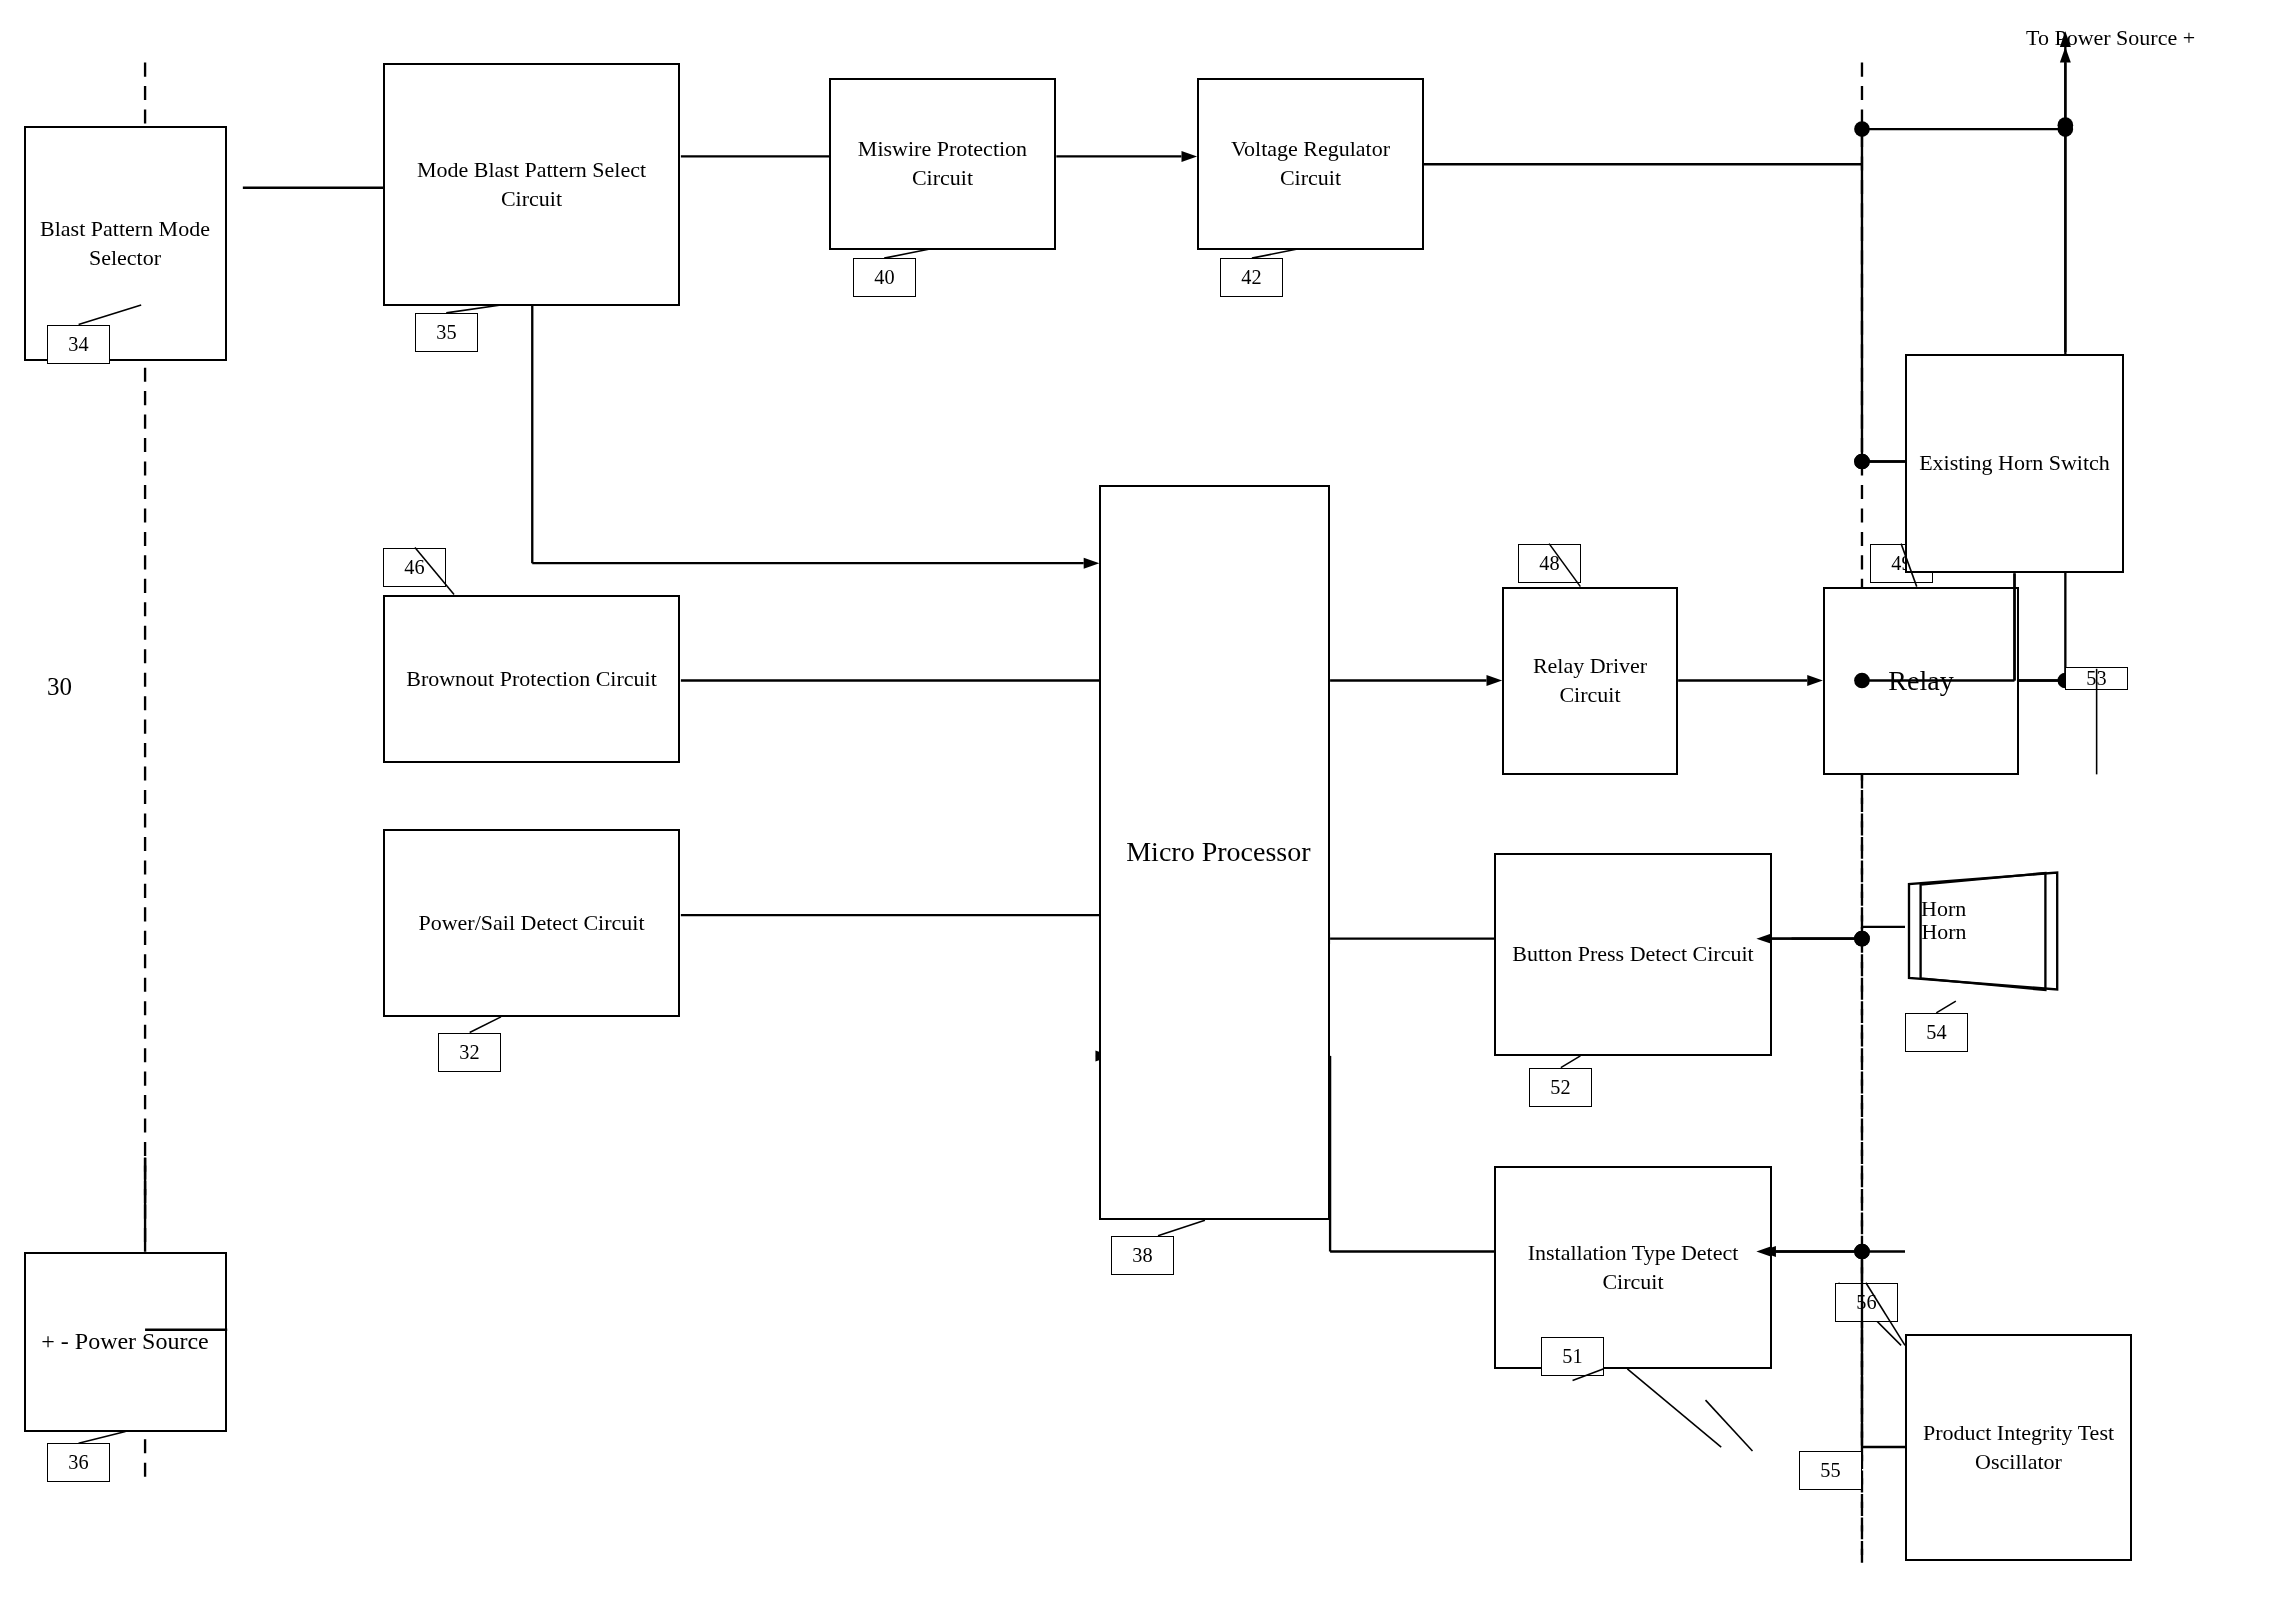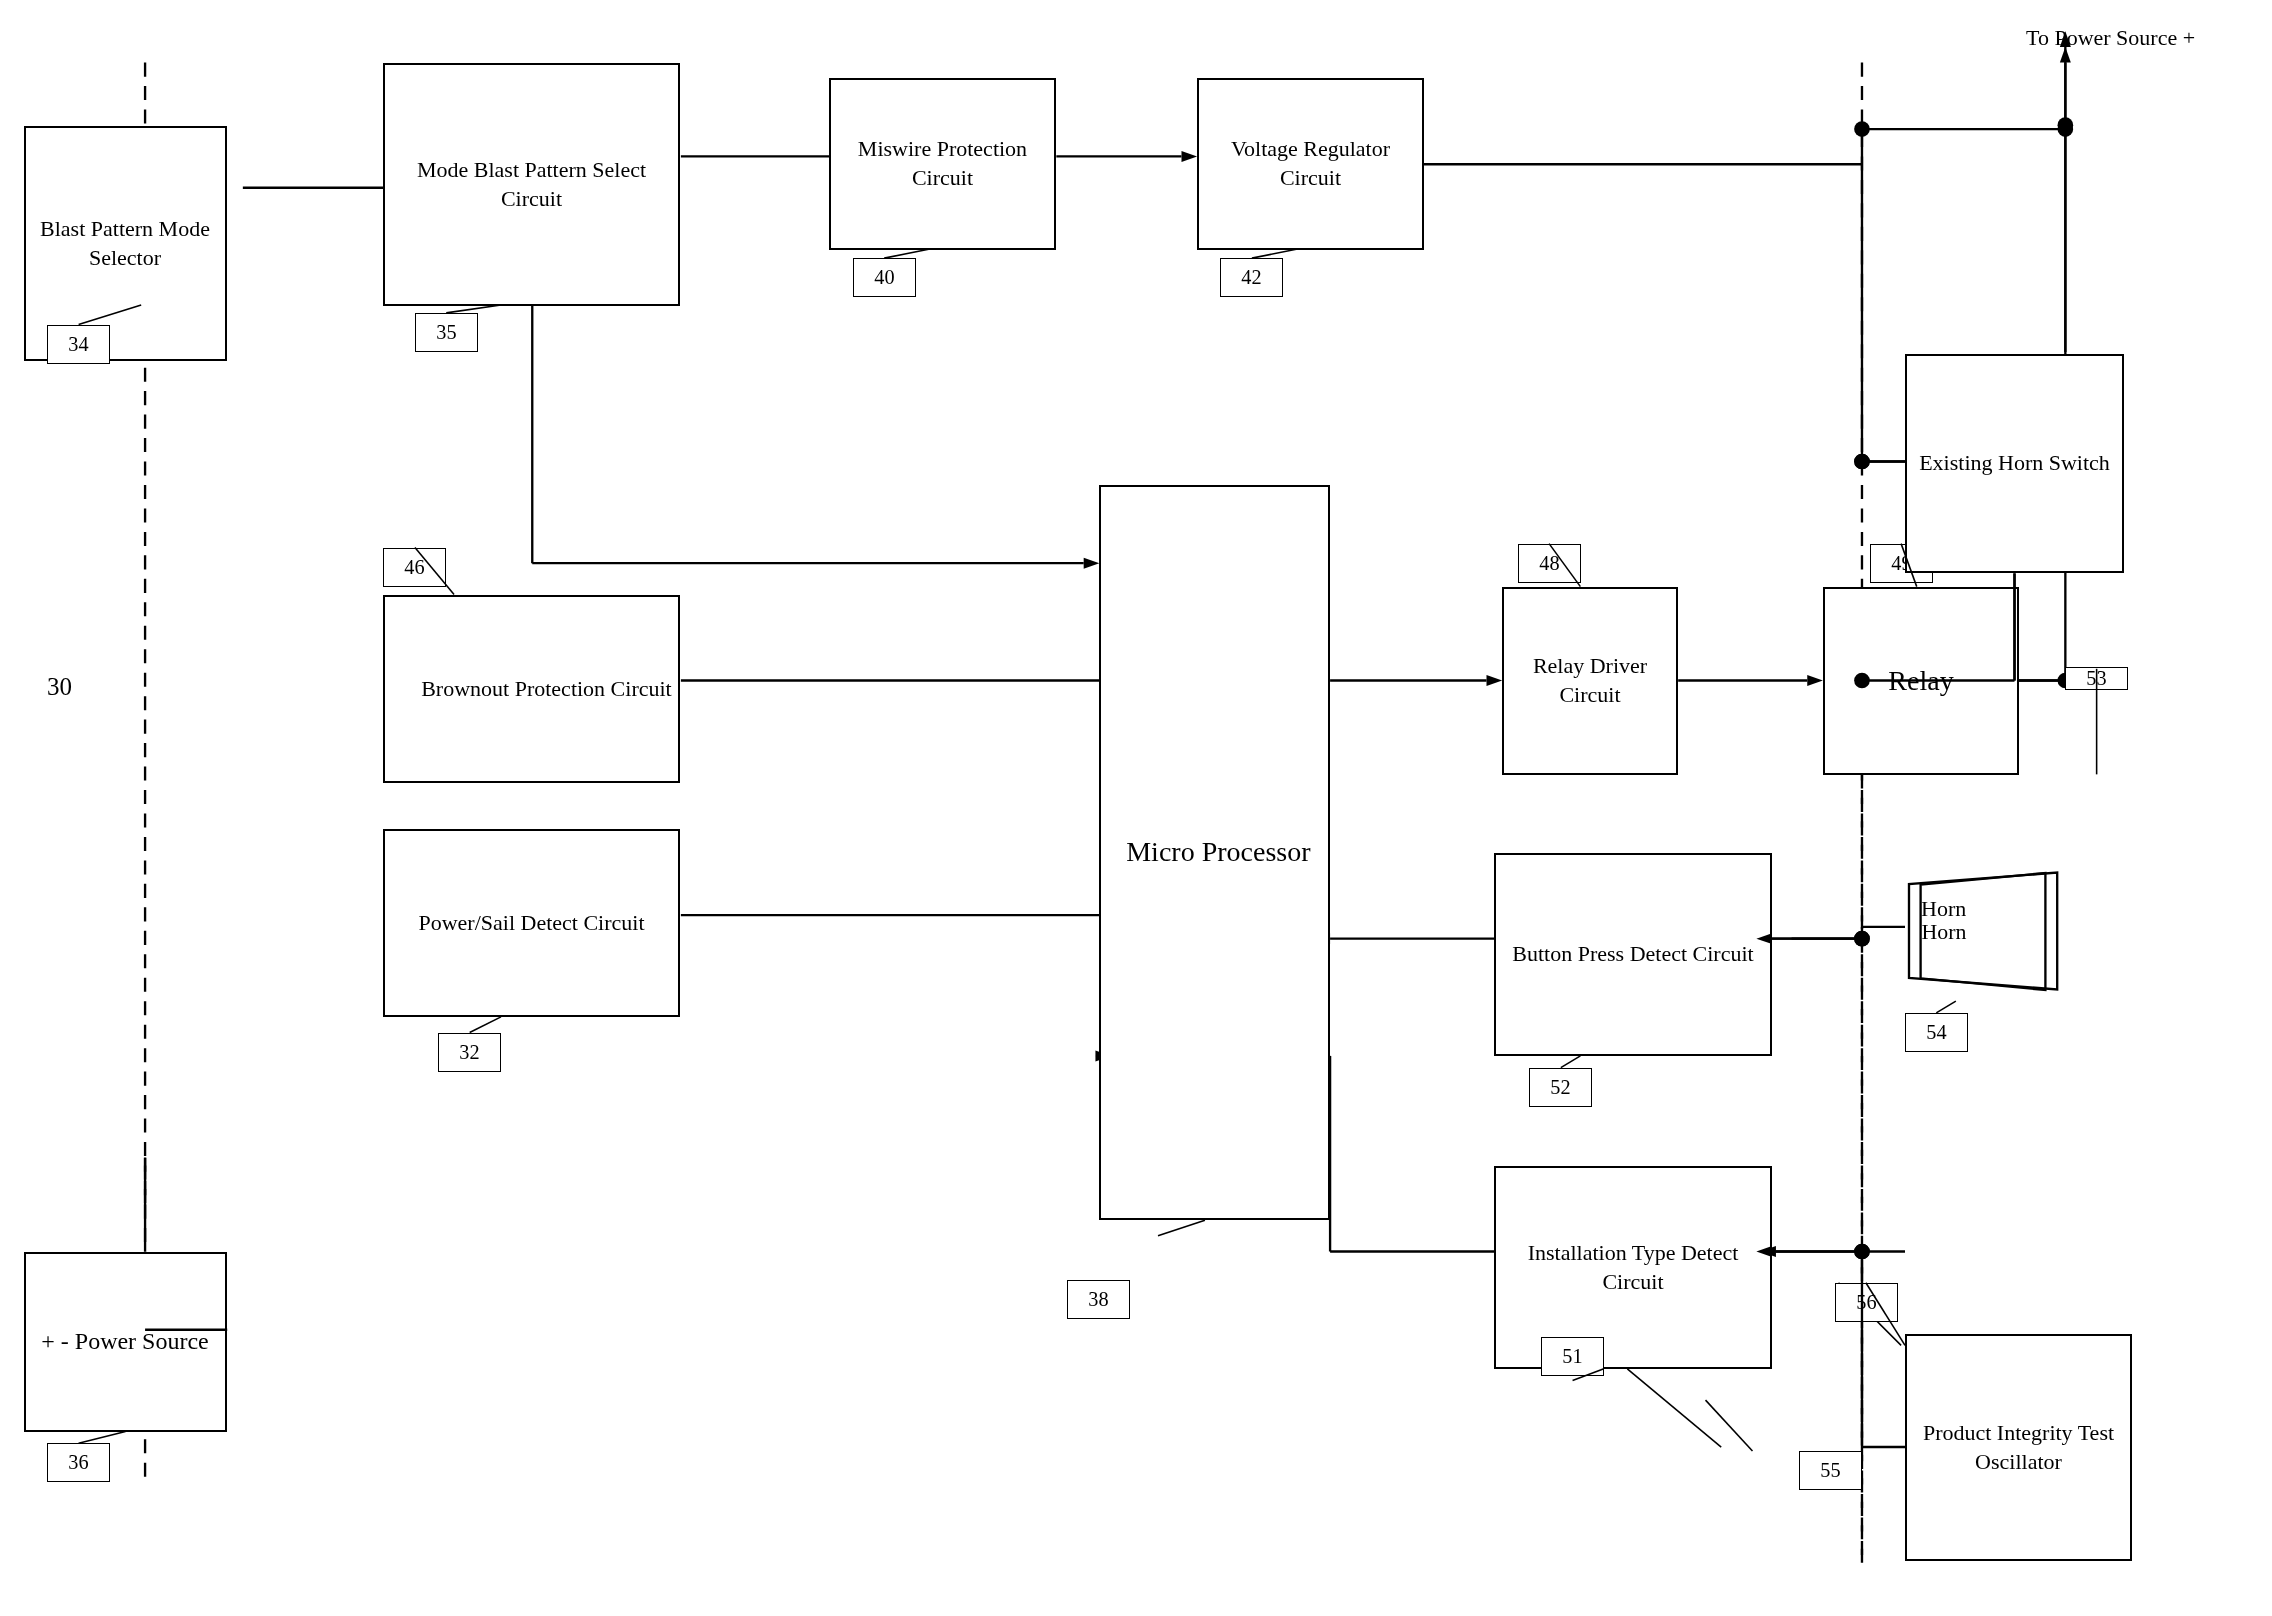--- a/index.html
+++ b/index.html
@@ -180,42 +180,42 @@
   </div>
 
   <div class="label-box" style="left:1220px; top:258px; width:63px; height:39px;">
     <span>42</span>
   </div>
 
   <div class="label-box" style="left:383px; top:548px; width:63px; height:39px;">
     <span>46</span>
   </div>
 
-  <div class="block" style="left:383px; top:595px; width:297px; height:188px;justify-content:flex-end;">
+  <div class="block" style="left:383px; top:595px; width:297px; height:168px;">
     <span>Brownout
 Protection
 Circuit</span>
   </div>
 
   <div class="block" style="left:383px; top:829px; width:297px; height:188px;">
     <span>Power/Sail
 Detect
 Circuit</span>
   </div>
 
   <div class="label-box" style="left:438px; top:1033px; width:63px; height:39px;">
     <span>32</span>
   </div>
 
   <div class="block" style="left:1099px; top:485px; width:231px; height:735px; font-size:28px;padding-left:14px;">
     <span>Micro
 Processor</span>
   </div>
 
-  <div class="label-box" style="left:1067px; top:1236px; width:63px; height:39px;margin-top:44px;">
+  <div class="label-box" style="left:1111px; top:1236px; width:63px; height:39px;">
     <span>38</span>
   </div>
 
   <div class="block" style="left:1502px; top:587px; width:176px; height:188px;">
     <span>Relay
 Driver
 Circuit</span>
   </div>
 
   <div class="label-box" style="left:1518px; top:544px; width:63px; height:39px;">

